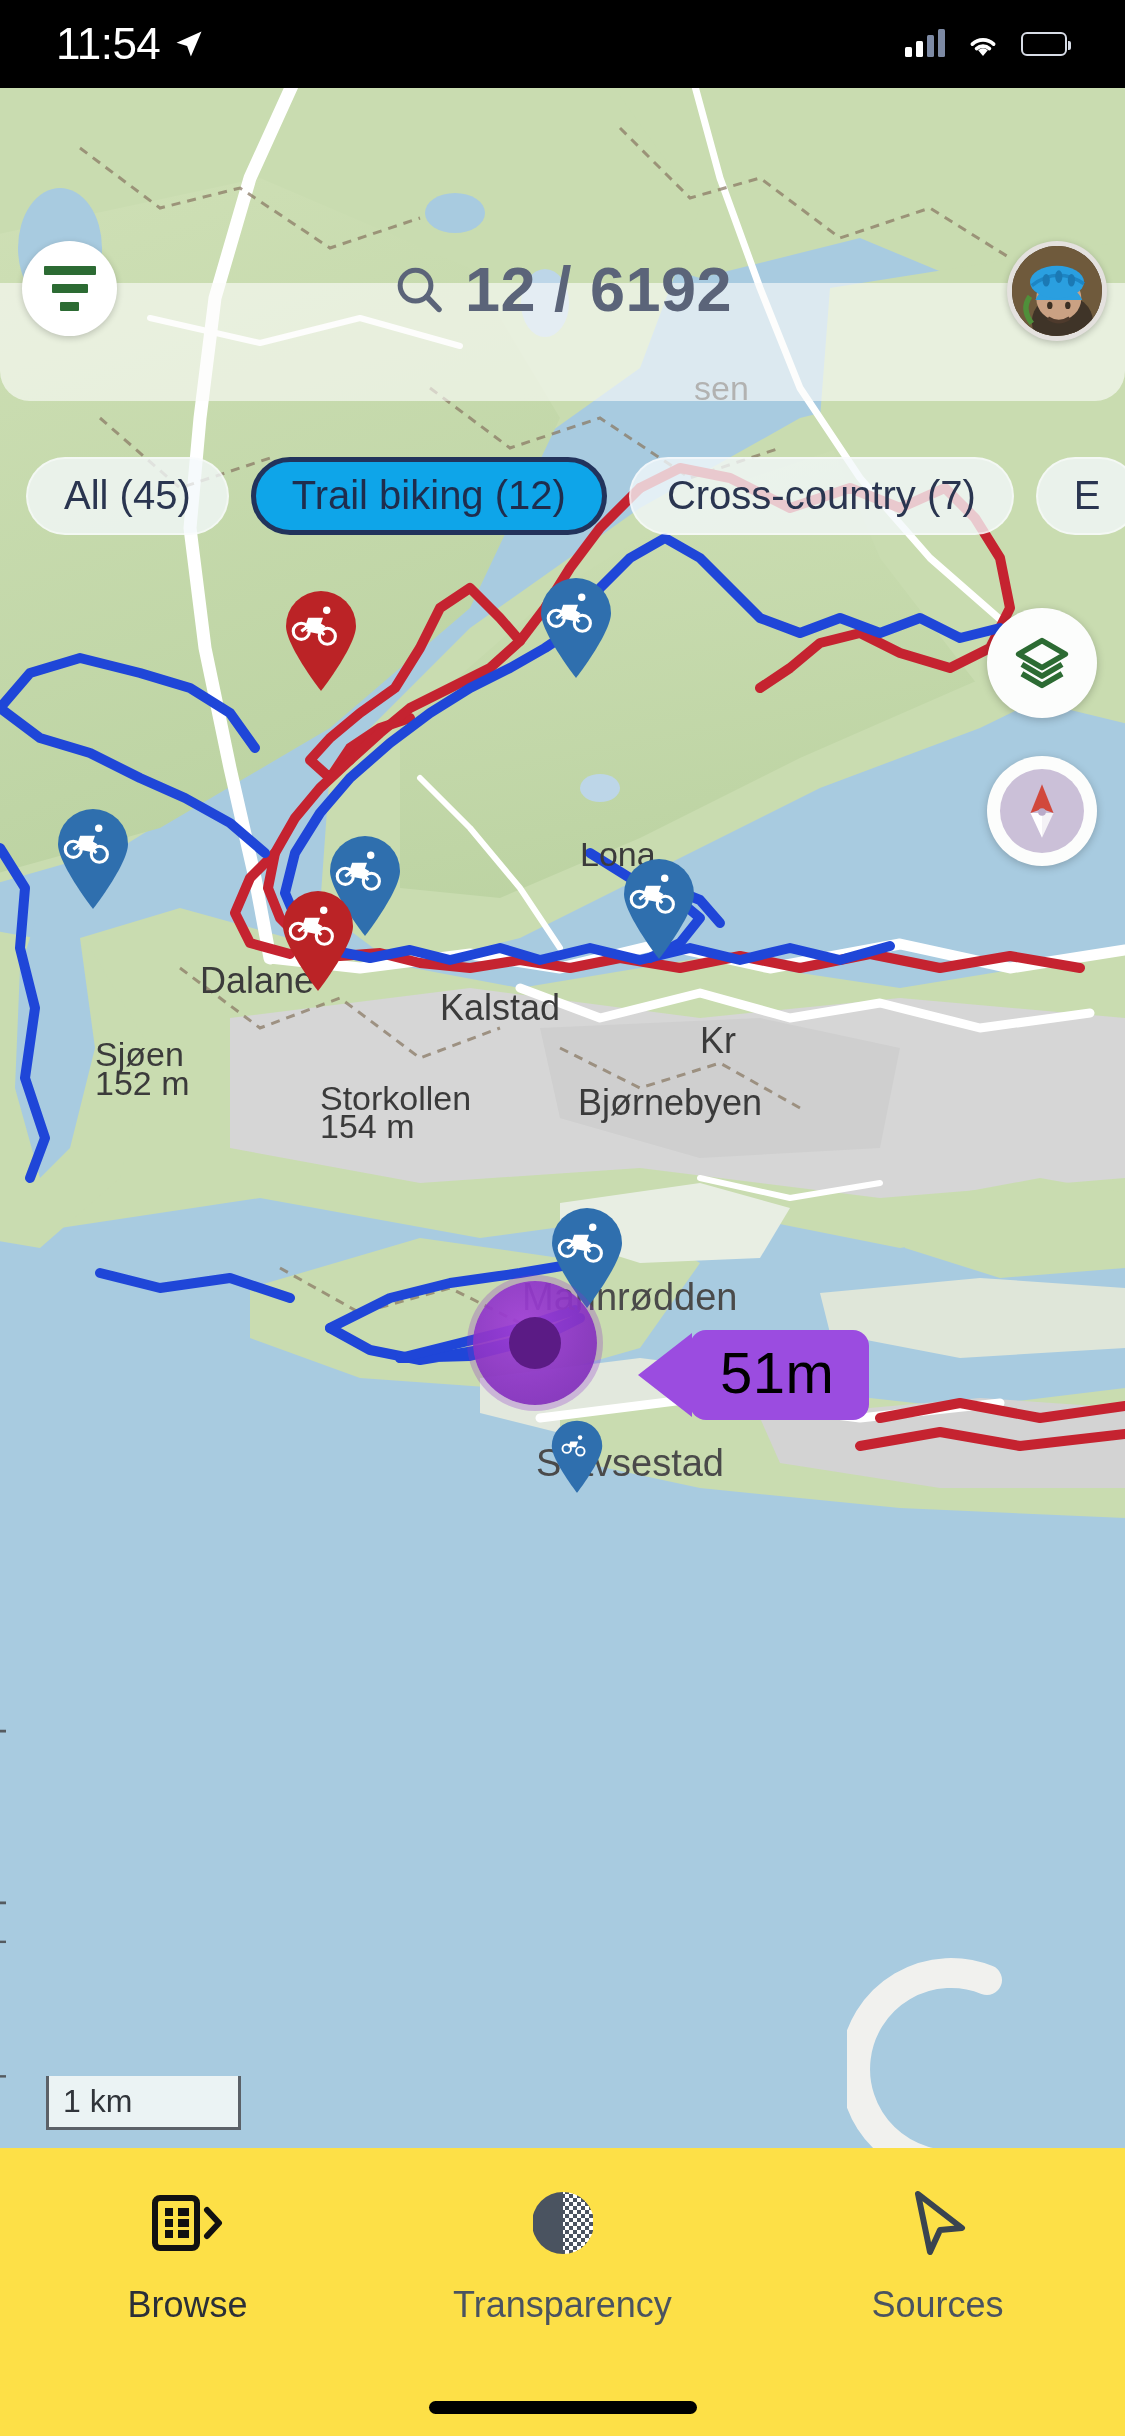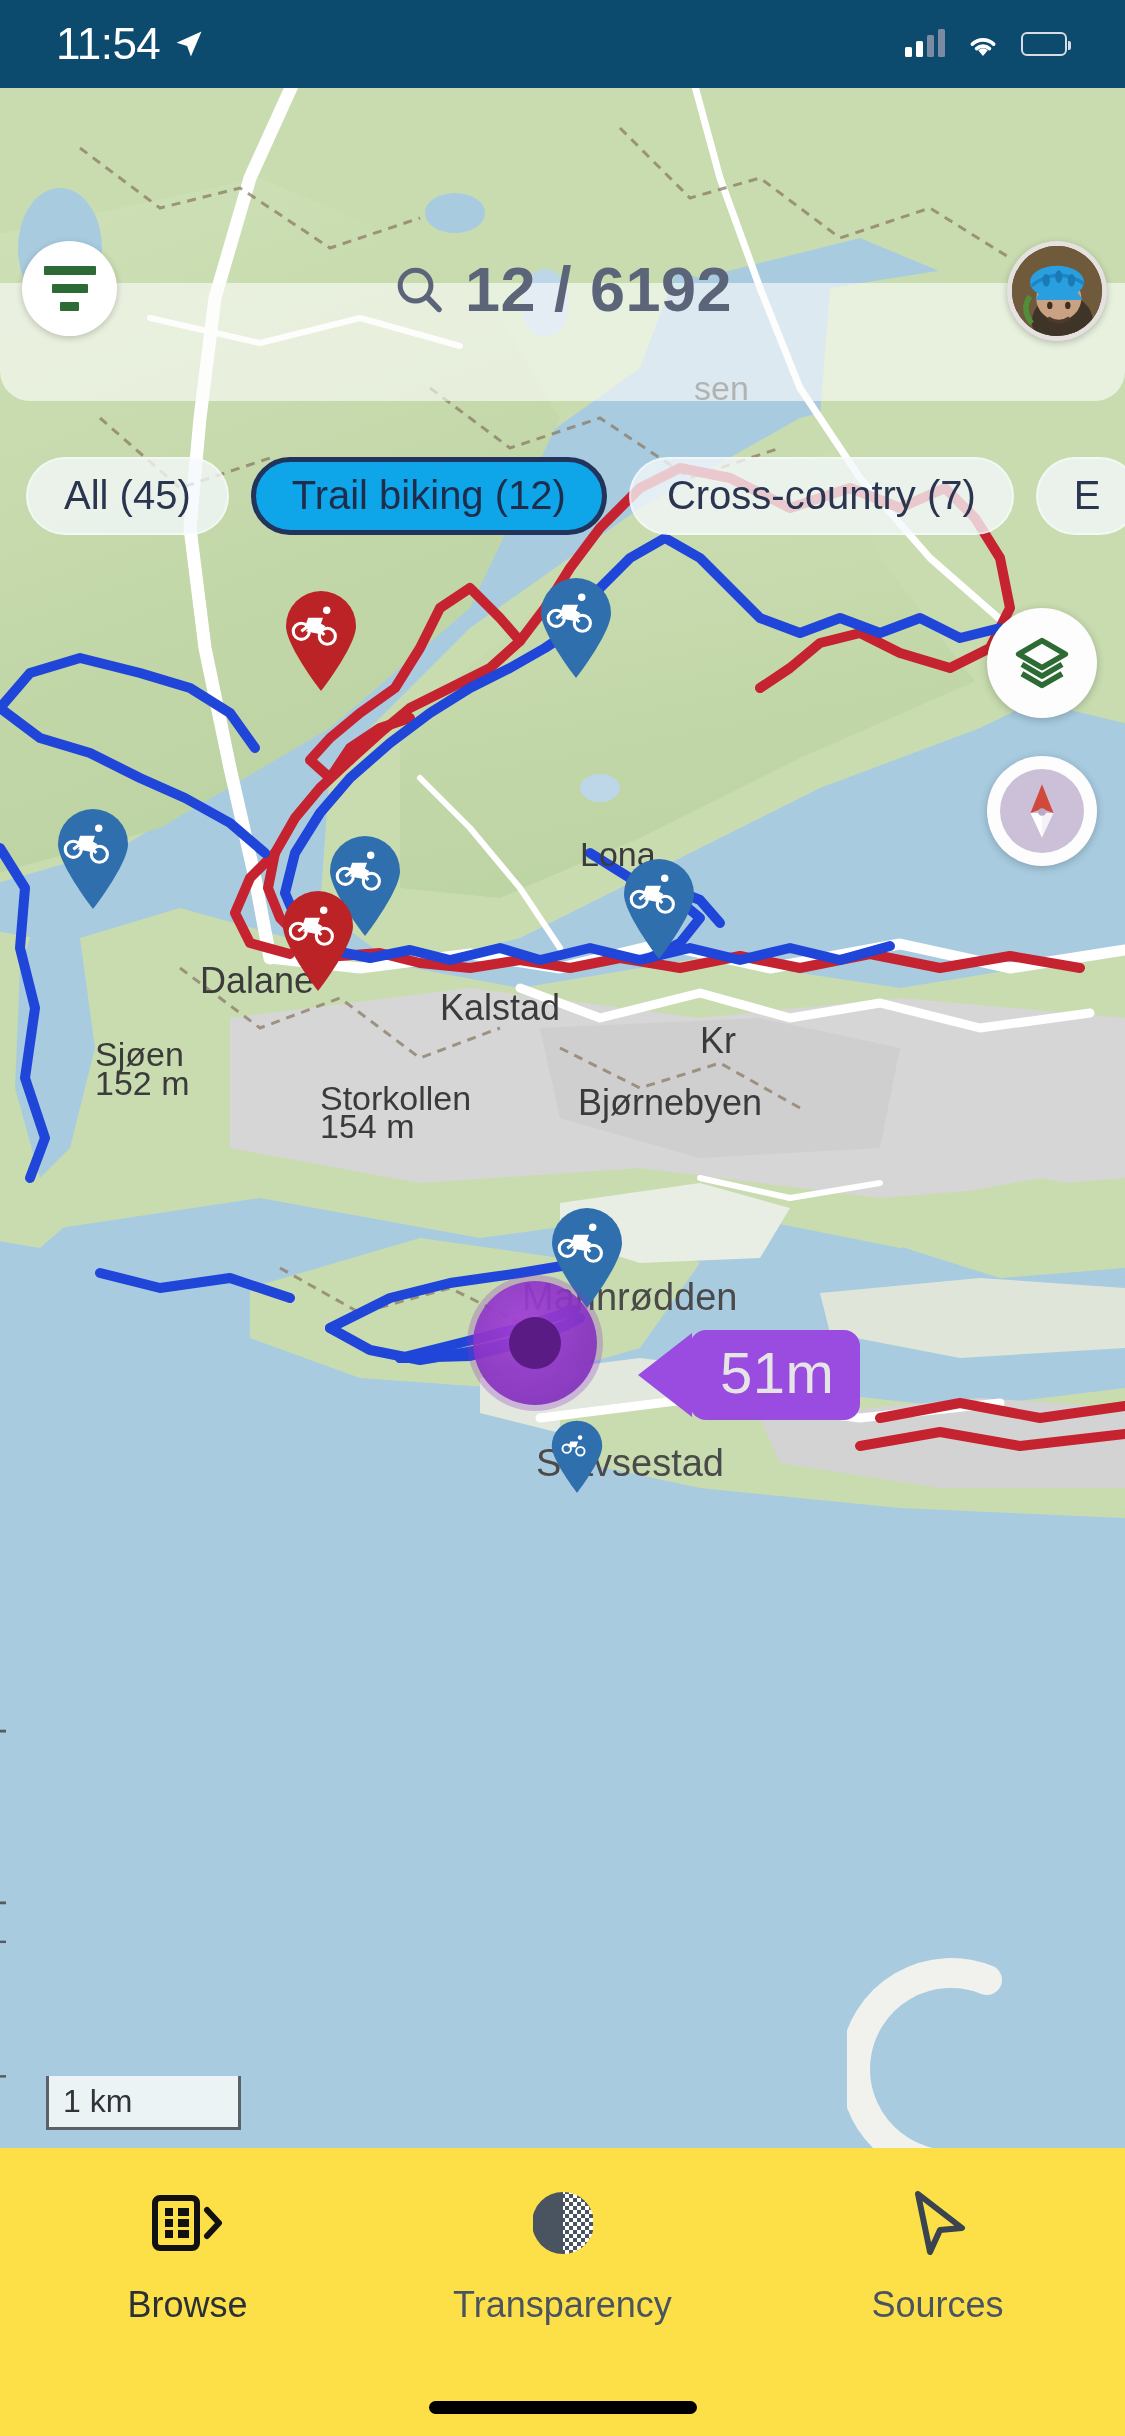--- a/index.html
+++ b/index.html
@@ -7,21 +7,21 @@
   html,body { width:1125px; height:2436px; overflow:hidden; }
   body {
     font-family:"Liberation Sans", sans-serif;
     background:#ffffff;
     position:relative;
   }
 
   
   #status-bar {
     position:absolute; top:0; left:0; width:1125px; height:88px;
-    background:#0c4a6e; z-index:60;
+    background:#000000; z-index:60;
     display:flex; align-items:center; justify-content:space-between;
     padding:0 58px 0 56px;
   }
   #status-left { display:flex; align-items:center; gap:14px; }
   #clock { color:#fff; font-size:44px; font-weight:400; letter-spacing:-0.5px; }
   .loc-arrow { width:30px; height:30px; }
   #status-right { display:flex; align-items:center; gap:20px; }
   .bars { display:flex; align-items:flex-end; gap:4px; height:26px; }
   .bars i { display:block; width:7px; background:#fff; border-radius:1.5px; }
   .bars i:nth-child(1){ height:10px; }
@@ -143,22 +143,22 @@
   #gps-core {
     position:absolute; left:-26px; top:-26px;
     width:52px; height:52px; border-radius:50%;
     background:#5b1b85;
   }
 
   
   #callout {
     position:absolute; left:690px; top:1242px; z-index:25;
     background:#9b4ce0; border-radius:16px;
-    padding:14px 26px 18px 30px;
-    color:#e5e5e5; font-size:58px; font-weight:400;
+    padding:14px 35px 18px 30px;
+    color:#000000; font-size:58px; font-weight:400;
     line-height:1; letter-spacing:0.5px;
   }
   #callout::before {
     content:""; position:absolute; left:-52px; top:50%;
     transform:translateY(-50%);
     border-style:solid; border-width:42px 54px 42px 0;
     border-color:transparent #9b4ce0 transparent transparent;
   }
 
   

